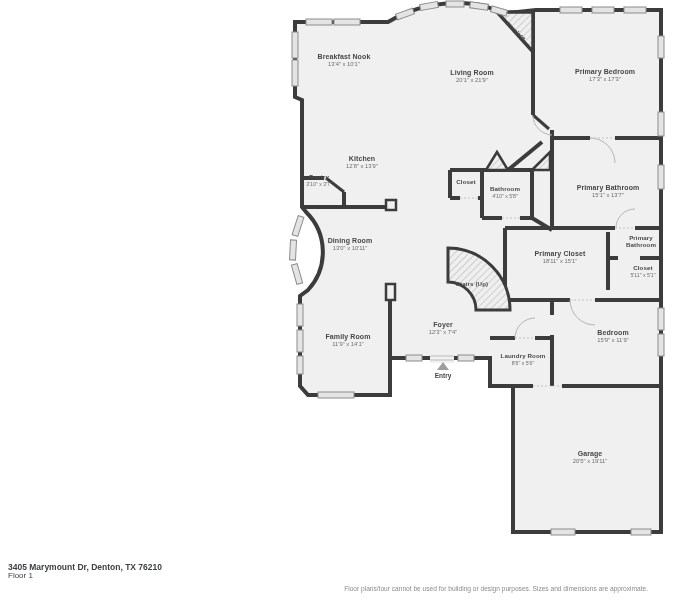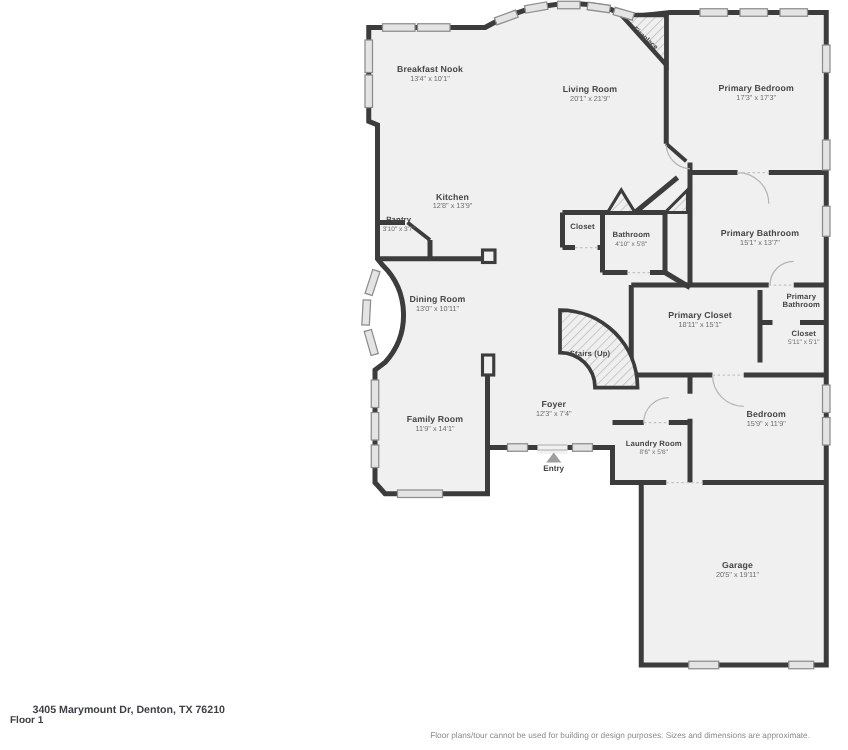--- a/index.html
+++ b/index.html
@@ -10,22 +10,22 @@
               color:#474747;line-height:1.3;white-space:nowrap;z-index:5;}
   .room-label .rn{display:block;font-size:7px;font-weight:bold;letter-spacing:.1px;}
   .room-label .rd{display:block;font-size:5.8px;color:#6e6e6e;}
   .room-label.small .rn{font-size:6.2px;}
   .room-label.small .rd{font-size:5.2px;}
   .room-label.wrap{white-space:normal;width:54px;line-height:1.15;}
   .entry-label{position:absolute;transform:translate(-50%,0);font-size:6.5px;font-weight:bold;
                color:#474747;z-index:5;}
   .fireplace-label{position:absolute;transform:translate(-50%,-50%) rotate(42deg);
                font-size:5.6px;font-weight:bold;color:#474747;z-index:5;}
-  .addr{position:absolute;left:8px;top:562px;font-size:8.5px;font-weight:bold;color:#3d4045;margin-left:18px;}
-  .floor{position:absolute;left:8px;top:571px;font-size:8px;font-weight:bold;color:#3d4045;}
+  .addr{position:absolute;left:8px;top:562px;font-size:8.5px;font-weight:bold;color:#3d4045;}
+  .floor{position:absolute;left:8px;top:571px;font-size:8px;font-weight:normal;color:#3d4045;}
   .disc{position:absolute;right:30px;top:585px;font-size:6.6px;color:#8b8b8b;}
 </style>
 </head>
 <body>
 
 <div id="stage">
 
   <svg id="plan-svg" width="678" height="555" viewBox="0 0 678 555" xmlns="http://www.w3.org/2000/svg">
     <defs>
       <pattern id="hatch" width="5" height="5" patternUnits="userSpaceOnUse" patternTransform="rotate(45)">

